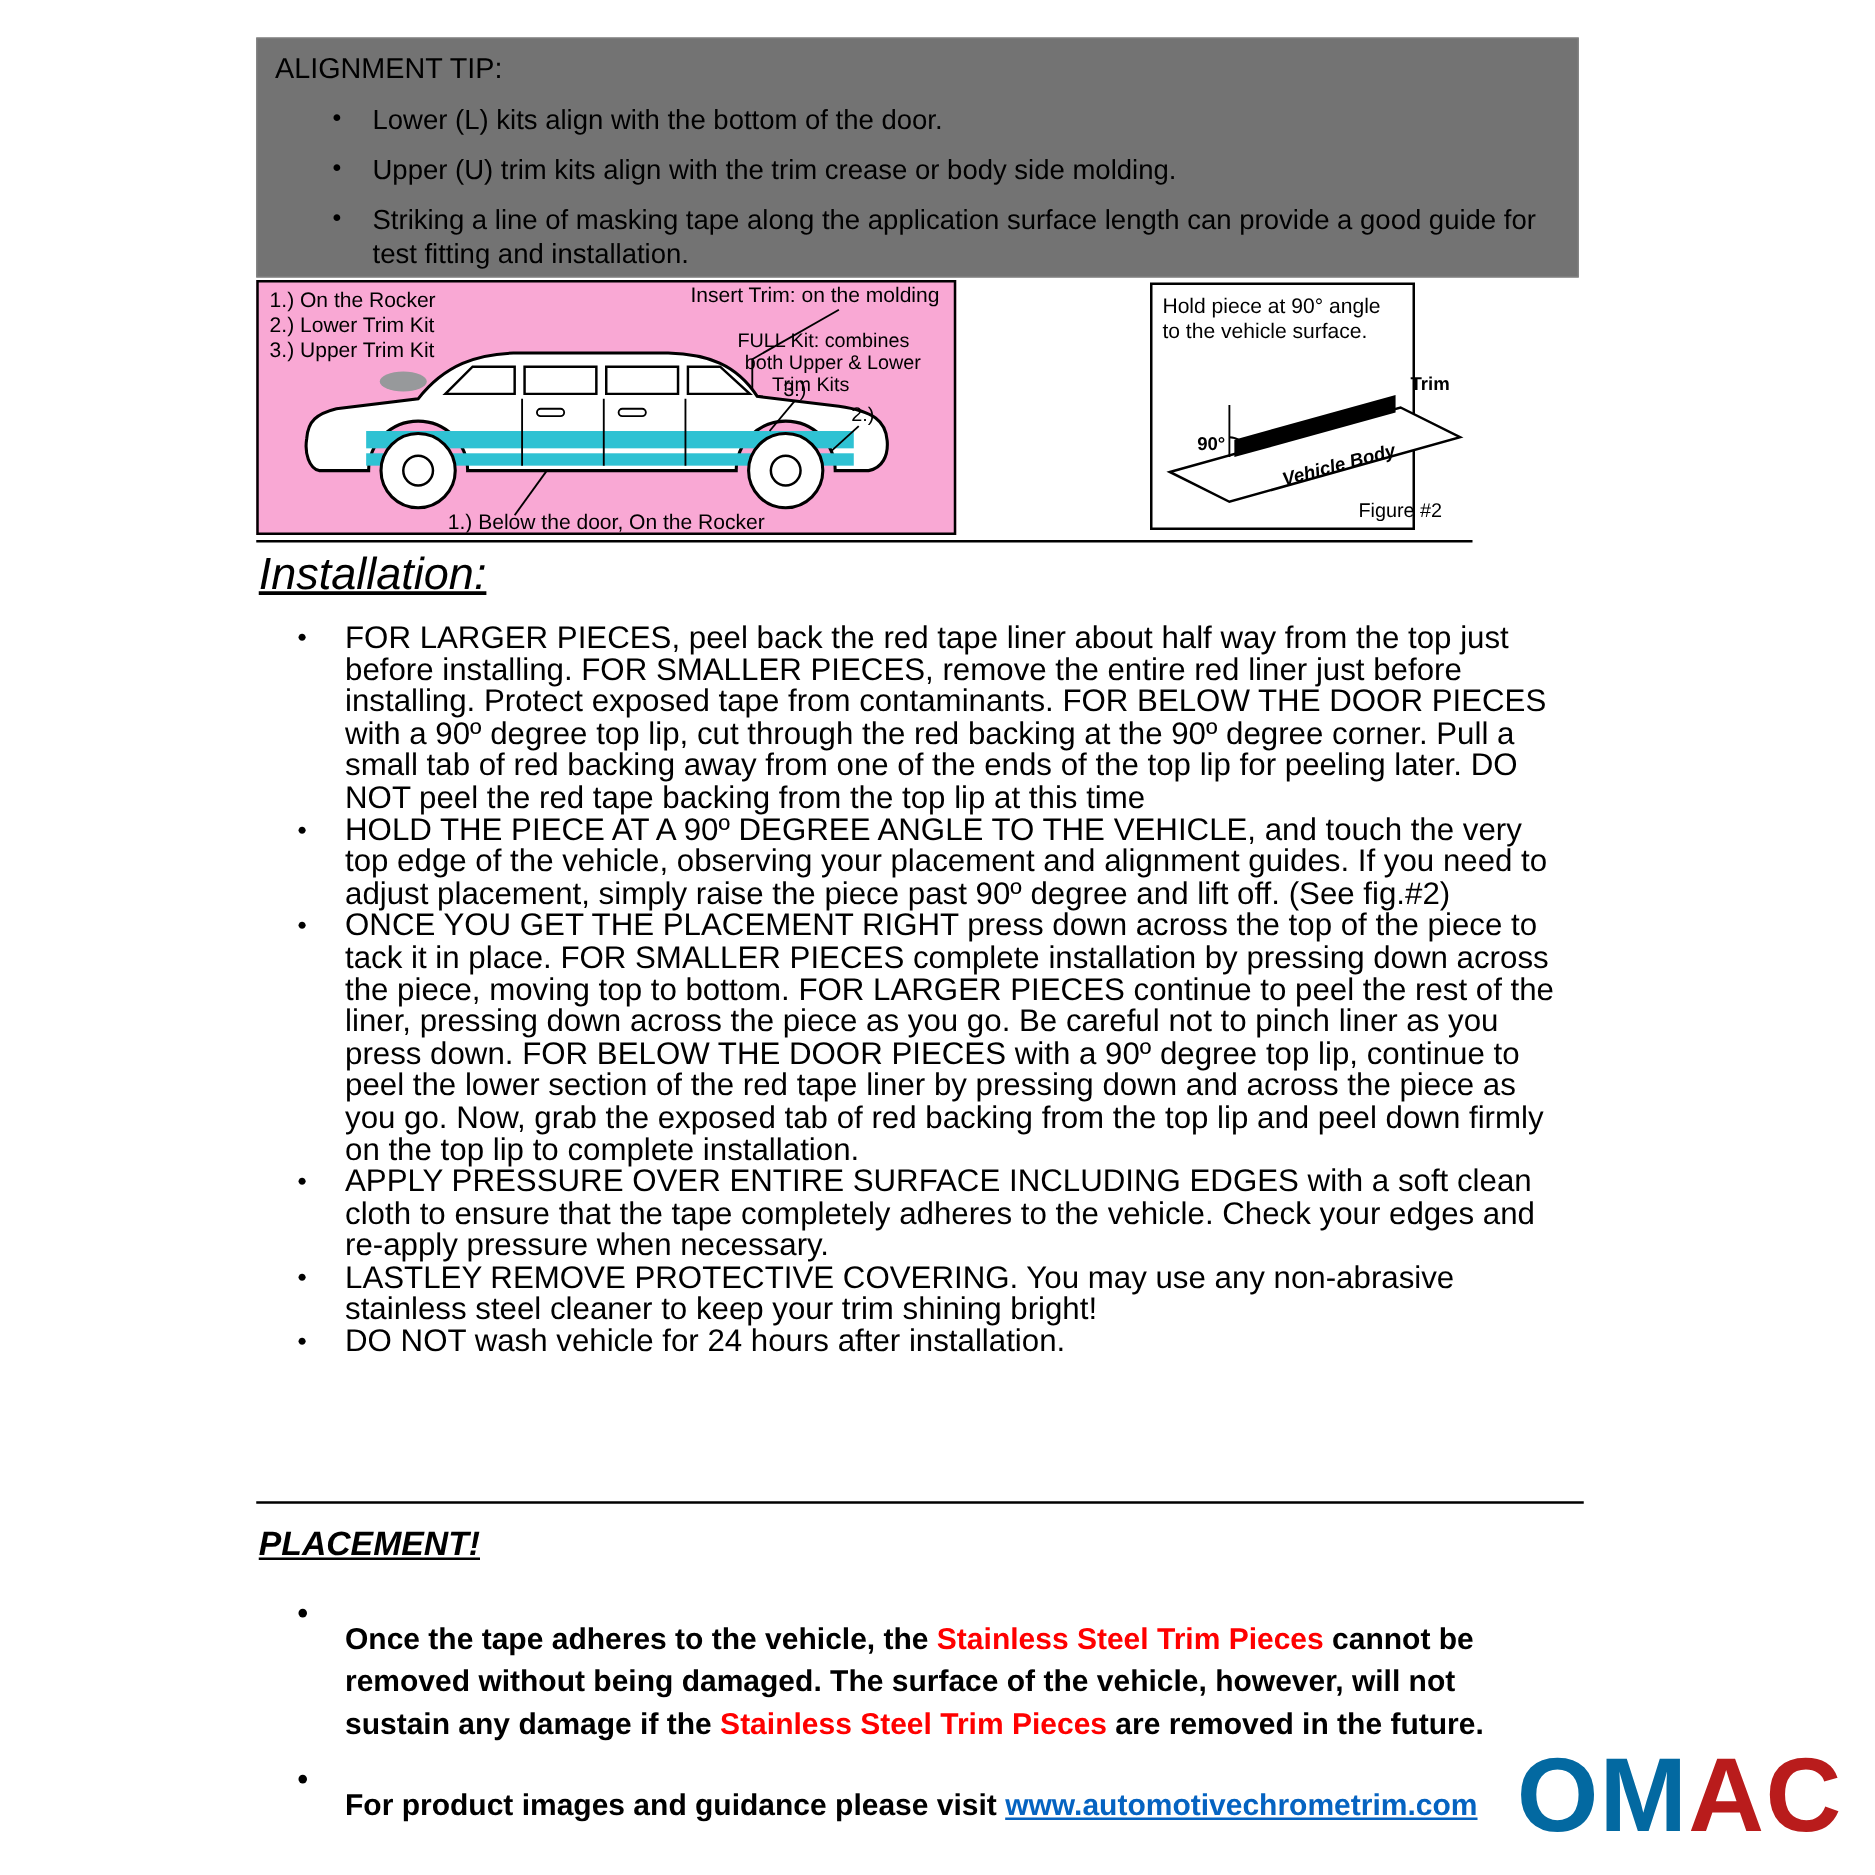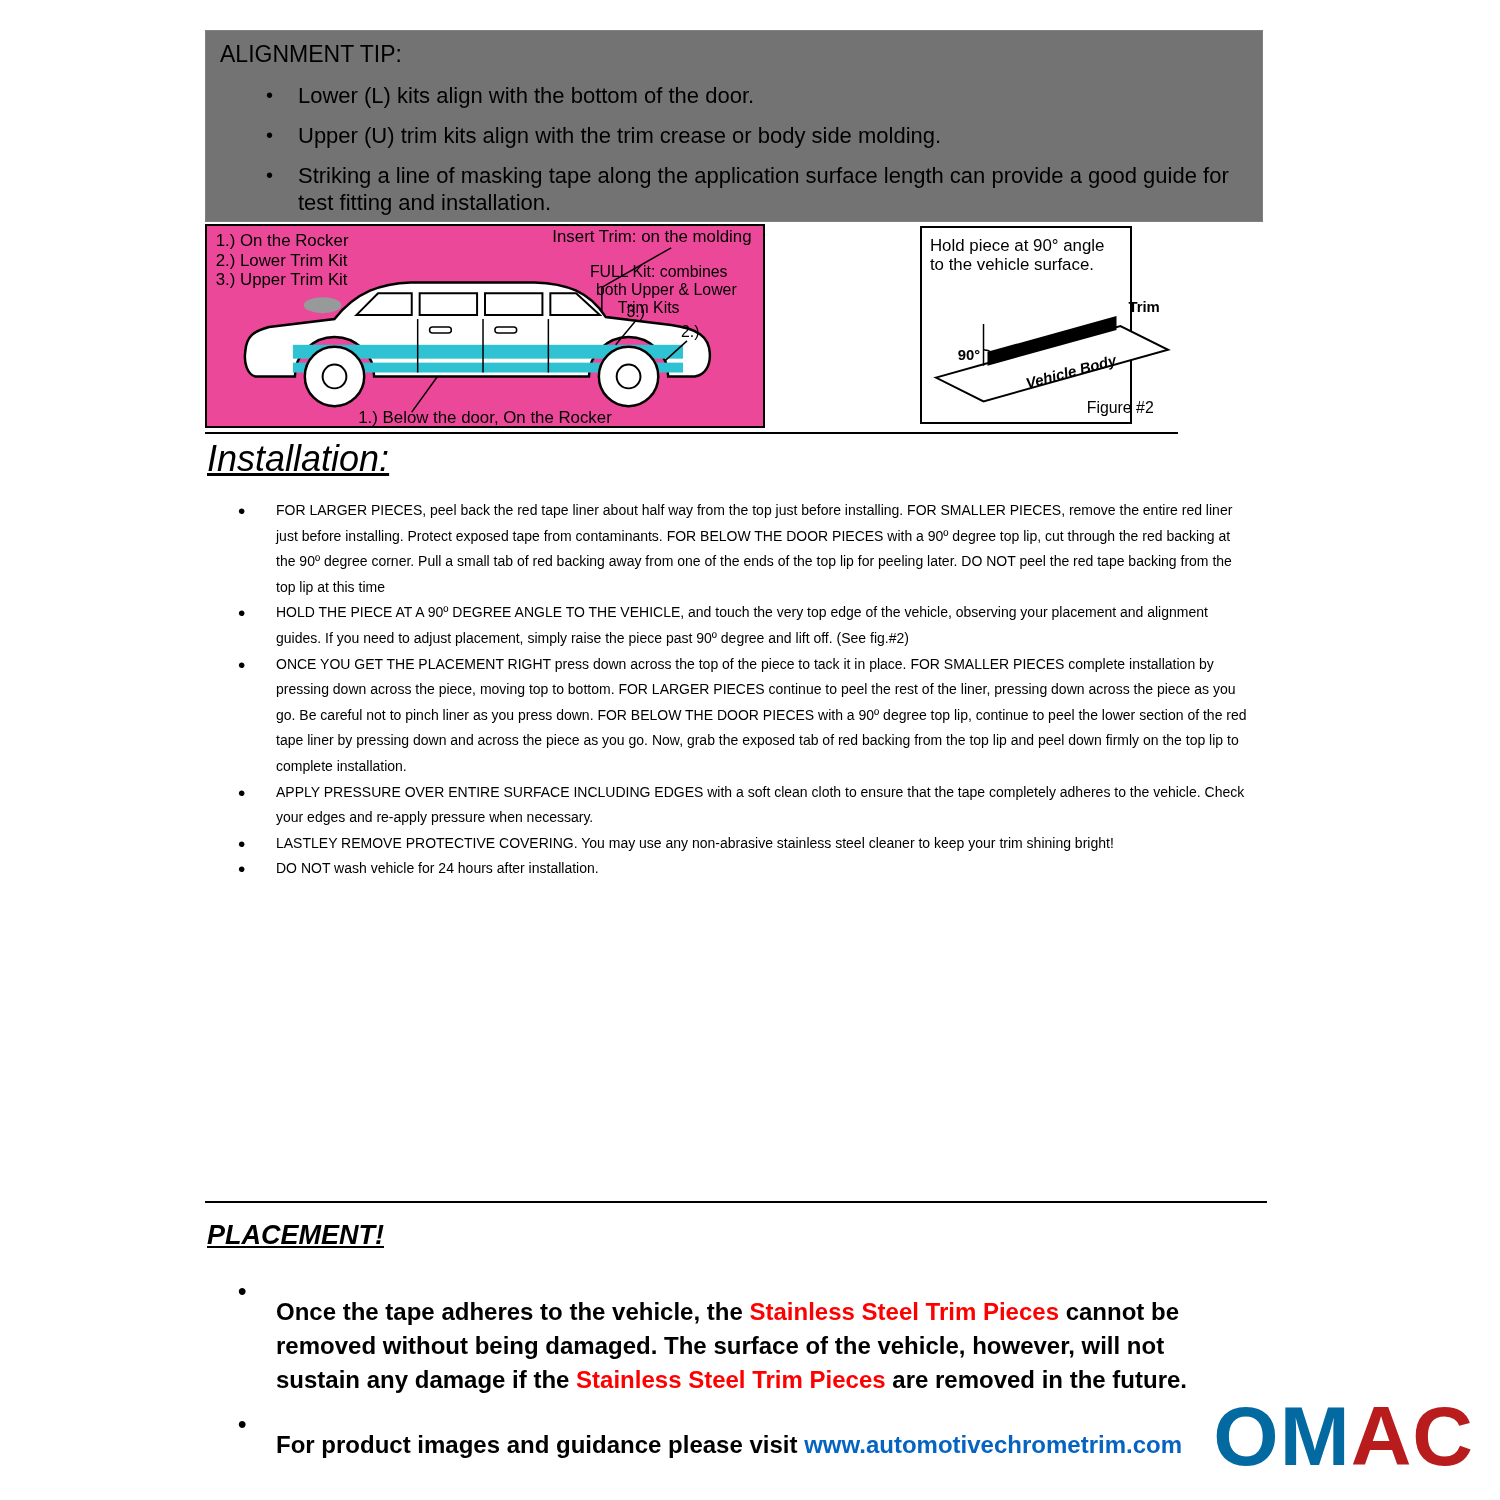--- a/index.html
+++ b/index.html
@@ -11,45 +11,45 @@
   
   .tip-box { position:absolute; left:205px; top:30px; width:1058px; height:192px;
              background:#737373; border:1px solid #808080; padding:8px 18px 10px 14px; }
   .tip-title { font-size:23px; line-height:30px; }
   .tip-row { display:flex; margin-top:13px; }
   .tip-dot { width:32px; margin-left:46px; font-size:20px; line-height:27px; }
   .tip-text { flex:1; font-size:22px; line-height:27px; }
 
   
   .fig1-box { position:absolute; left:205px; top:224px; width:560px; height:204px;
-              border:2px solid #000; background:#ec4899;text-align:center; }
+              border:2px solid #000; background:#f9a8d4;text-align:center; }
   .fig2-box { position:absolute; left:920px; top:226px; width:212px; height:198px;
               border:2px solid #000; background:#fff; }
   .fig-underline { position:absolute; left:205px; top:432px; width:973px; height:2px; background:#000; }
   svg text { font-family:"Liberation Sans", sans-serif; }
 
   
   .install-heading { position:absolute; left:207px; top:438px; font-size:36px; font-style:italic;
                      text-decoration:underline; }
   .install-list { position:absolute; left:238px; top:498px; width:1014px; }
   .li-row { display:flex; }
   .li-dot { width:38px; font-size:21px; line-height:25.6px; }
-  .li-text { flex:1; font-size:14px; line-height:25.6px; }
+  .li-text { flex:1; font-size:25px; line-height:25.6px; }
 
   
   .divider { position:absolute; left:205px; top:1201px; width:1062px; height:2px; background:#000; }
   .important-heading { position:absolute; left:207px; top:1220px; font-size:27px; font-style:italic;
                        font-weight:bold; text-decoration:underline; }
   .important-list { position:absolute; left:238px; top:1274px; width:1016px; }
   .imp-row { display:flex; }
   .imp-row + .imp-row { margin-top:10px; }
   .imp-dot { width:38px; font-size:24px; line-height:34px; font-weight:bold; }
   .imp-text { flex:1; font-size:24px; line-height:34px; font-weight:bold;margin-top:21px; }
   .red-text { color:#ff0000; }
-  .doc-link { color:#0563c1; font-weight:bold; cursor:pointer; }
+  .doc-link { color:#0563c1; text-decoration:underline; font-weight:bold; cursor:pointer; }
 
   
   .logo { position:absolute; right:26px; bottom:22px; font-size:84px; font-weight:bold;
           letter-spacing:1px; line-height:84px; }
   .logo-black { color:#0369a1; }
   .logo-red { color:#b91c1c; }
 </style>
 </head>
 <body>
 

